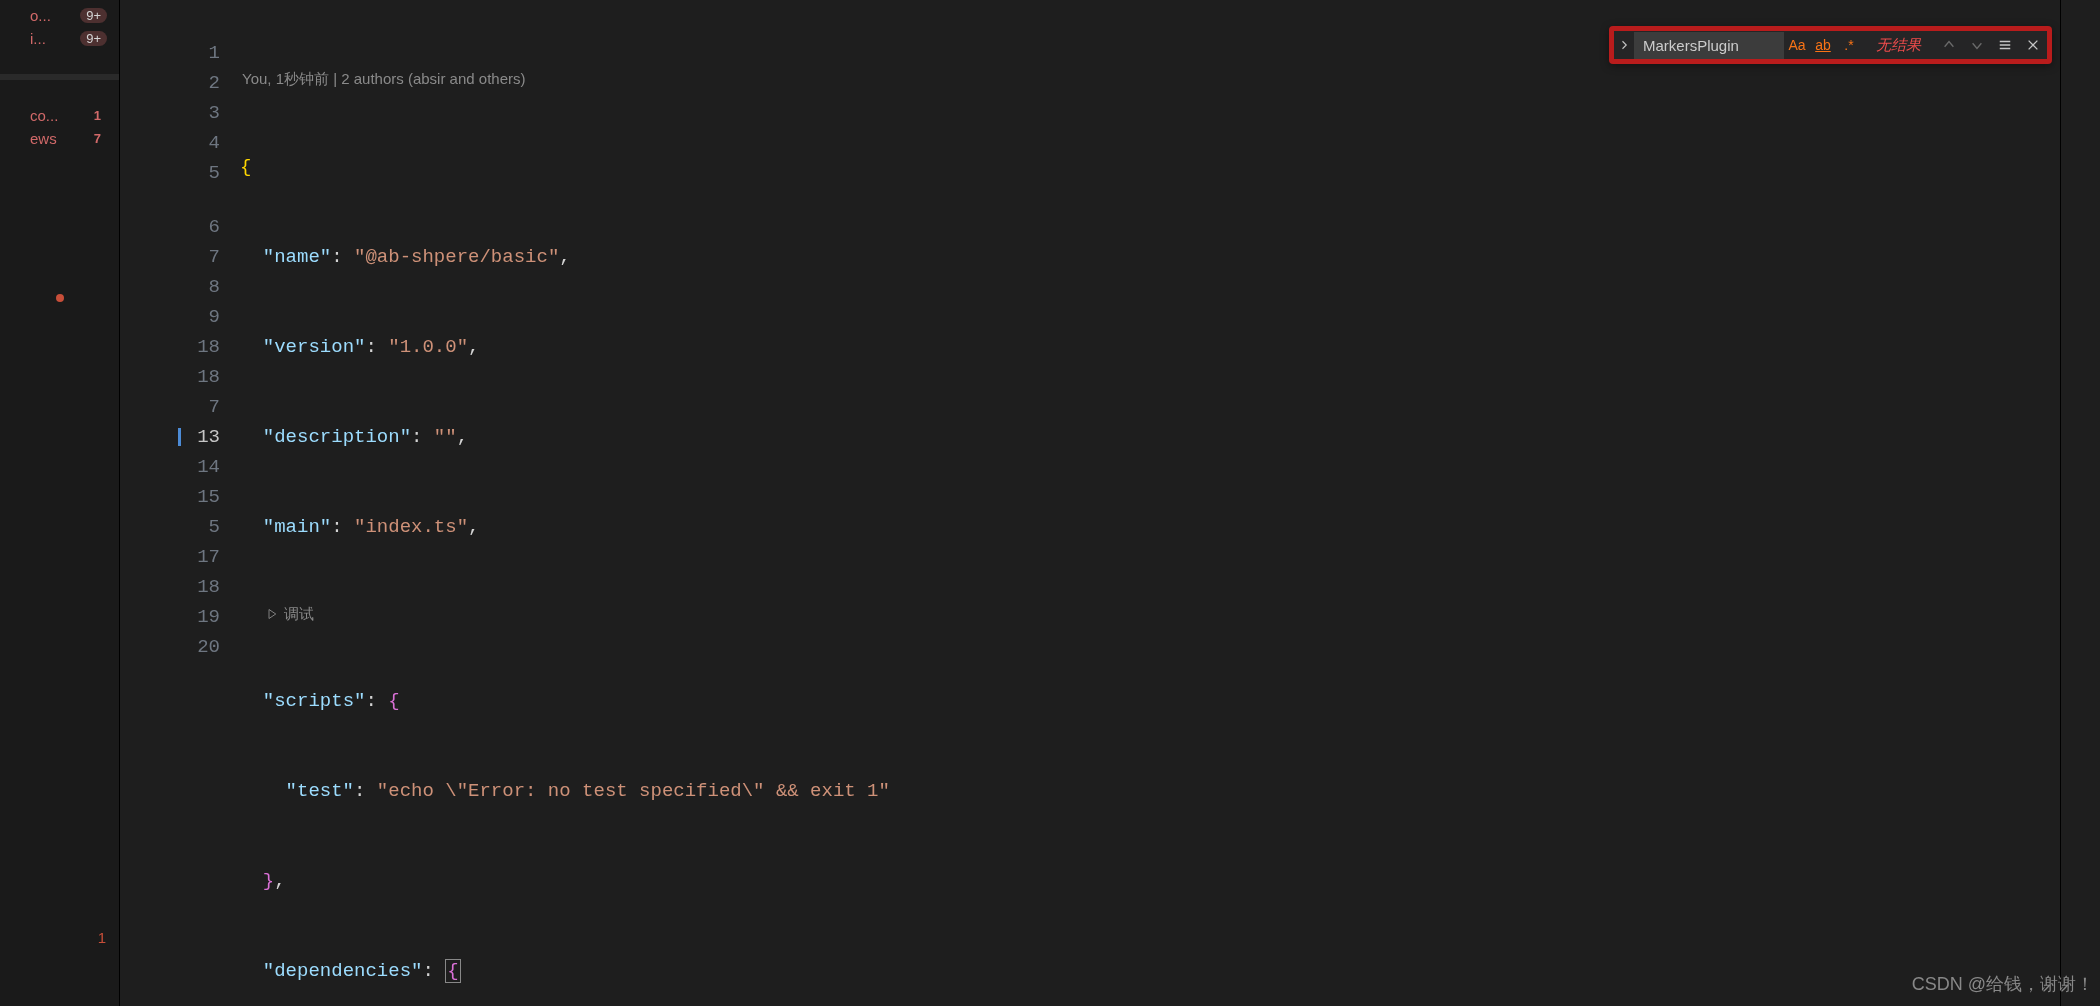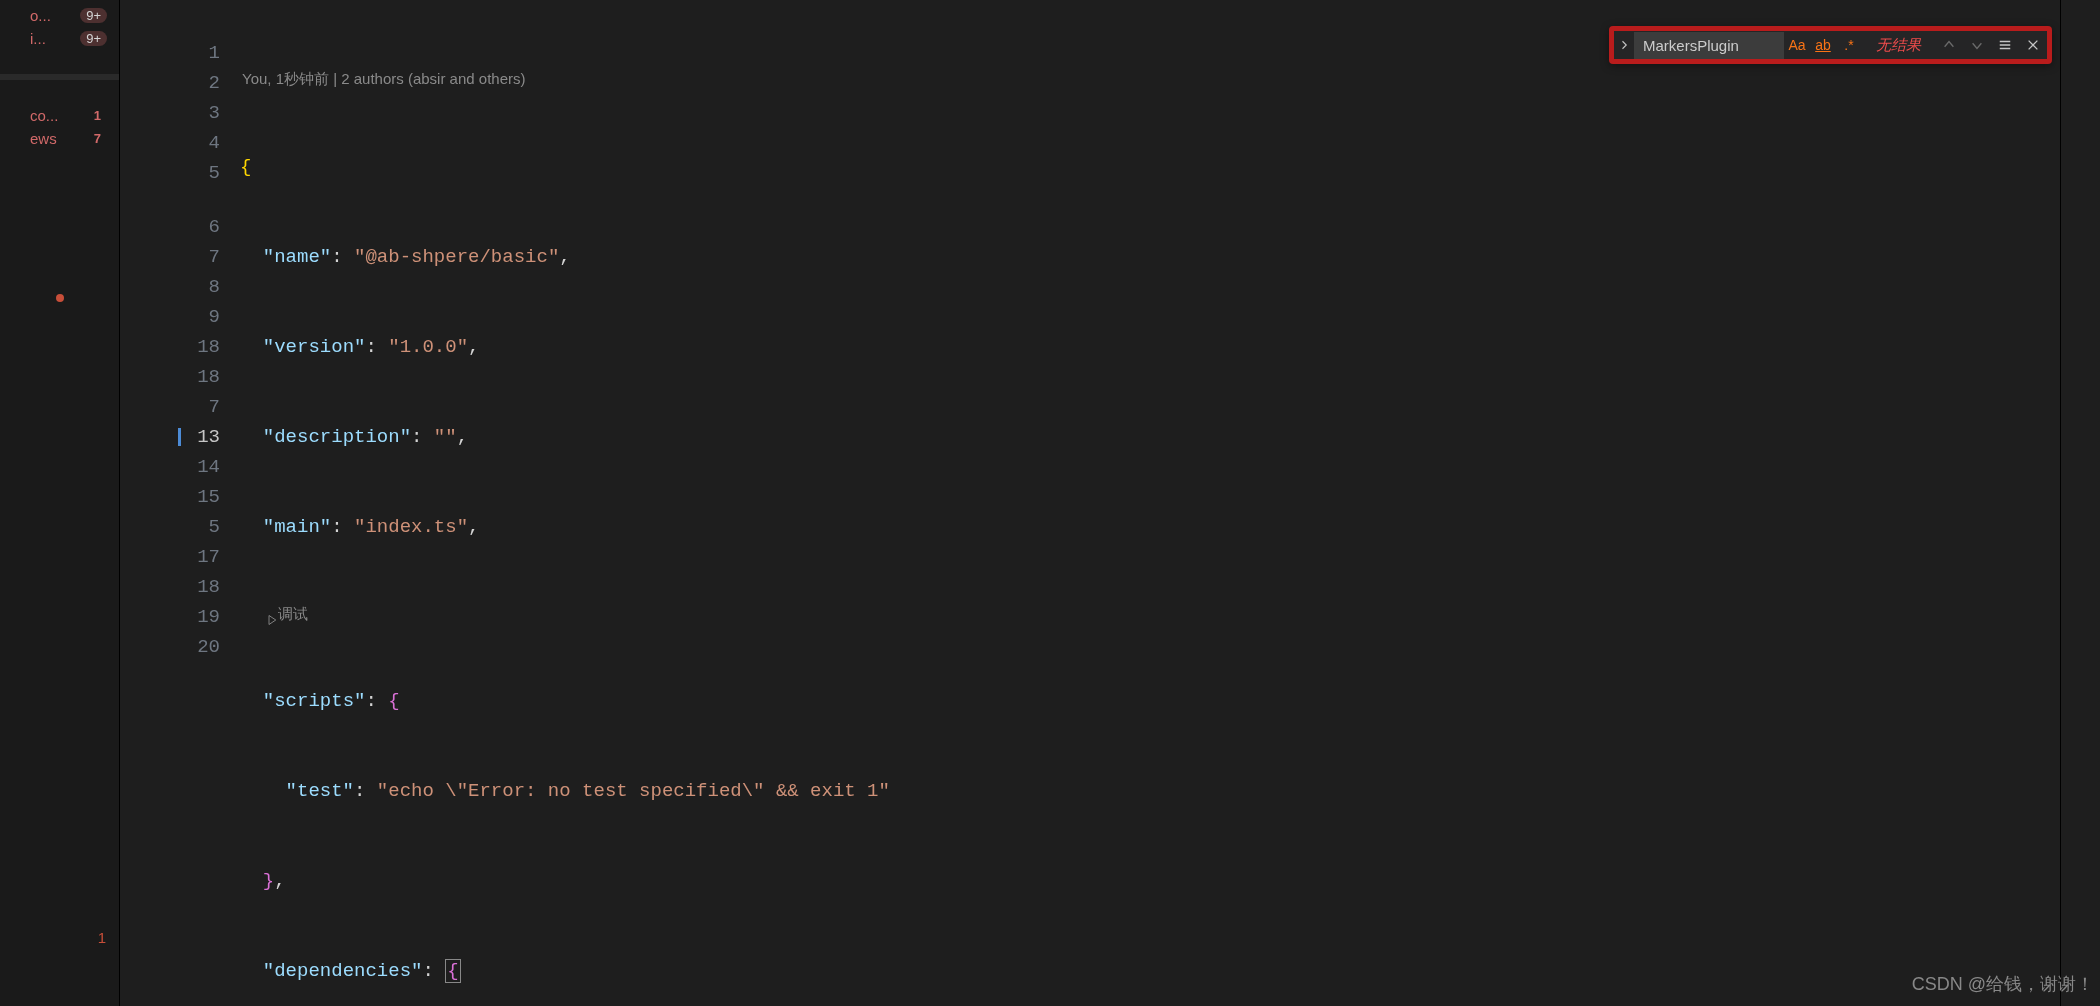--- a/index.html
+++ b/index.html
@@ -51,21 +51,21 @@
   line-height: 30px;
   white-space: pre;
 }
 .codelens {
   color: #8a8a8a;
   font-family: -apple-system, sans-serif;
   font-size: 15px;
   line-height: 26px;
   padding-left: 2px;
 }
-.debug-lens { color: #8a8a8a; font-family: -apple-system, sans-serif; font-size: 15px; padding-left: 26px; line-height: 24px; display: flex; align-items: flex-end; }
+.debug-lens { color: #8a8a8a; font-family: -apple-system, sans-serif; font-size: 15px; padding-left: 26px; line-height: 24px; display: flex; align-items: center; gap: 6px; }
 .debug-lens svg { width: 12px; height: 12px; }
 .t-brace { color: #ffd700; }
 .t-brace-pink { color: #da70d6; }
 .t-key { color: #9cdcfe; }
 .t-str { color: #ce9178; }
 .t-punc { color: #d4d4d4; }
 .cursor-bracket { border: 1px solid #888; padding: 0 1px; }
 
 
 .find {

